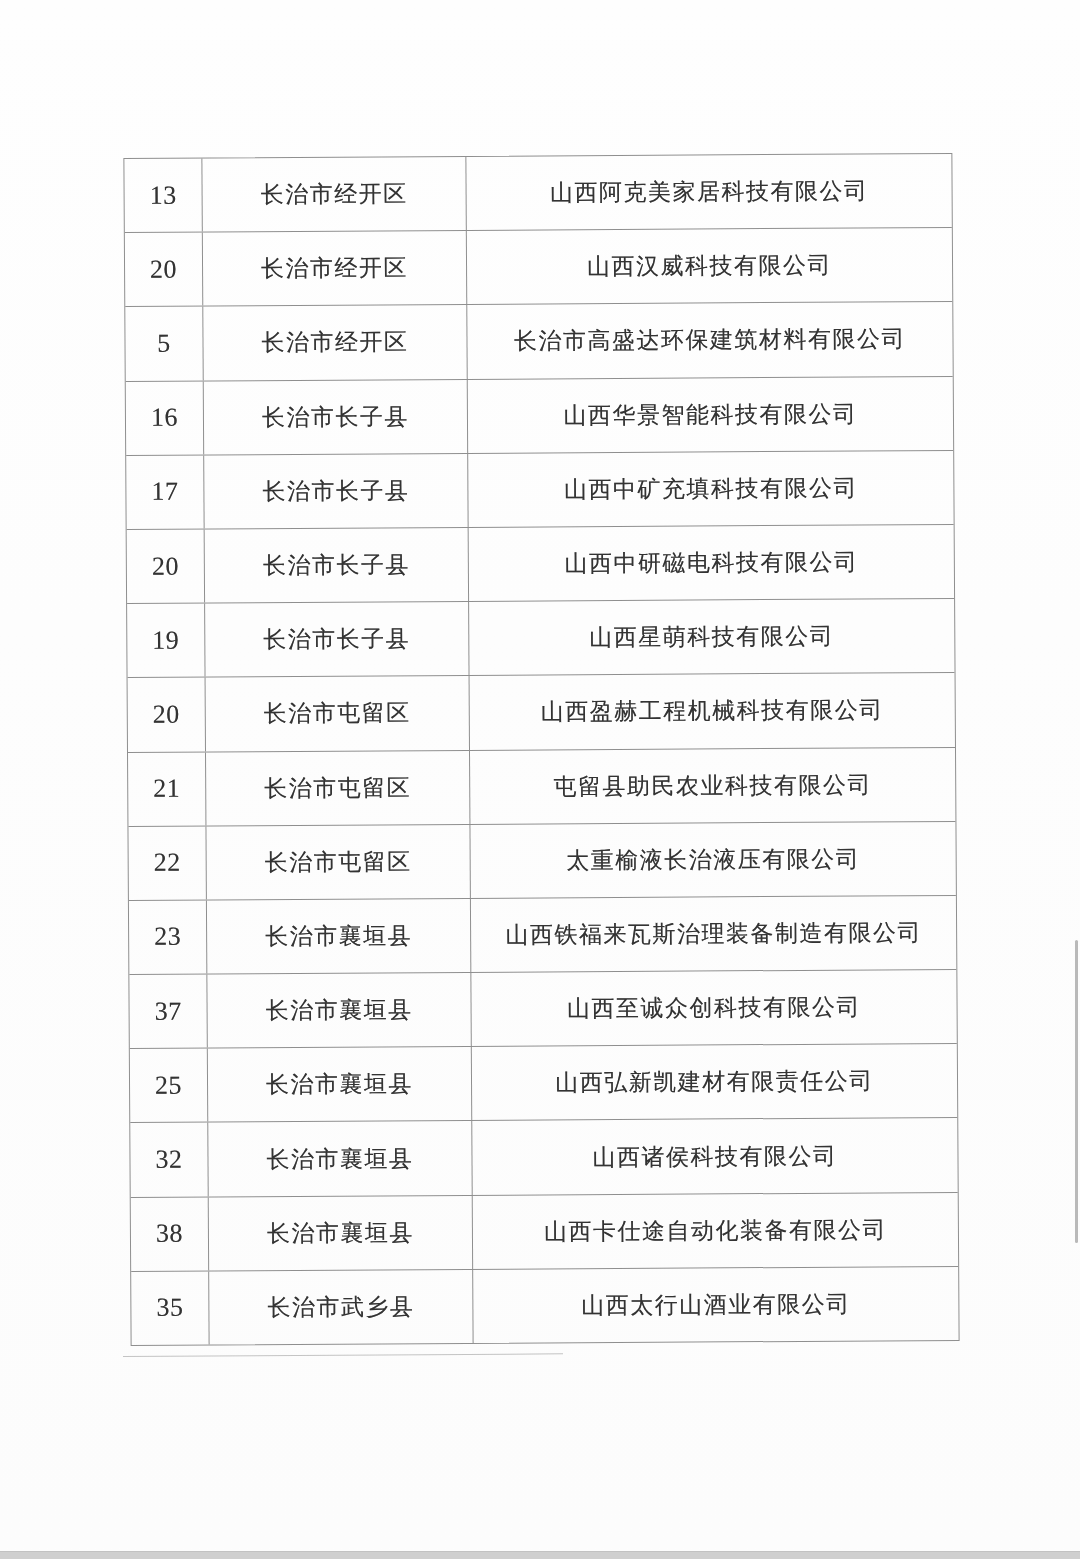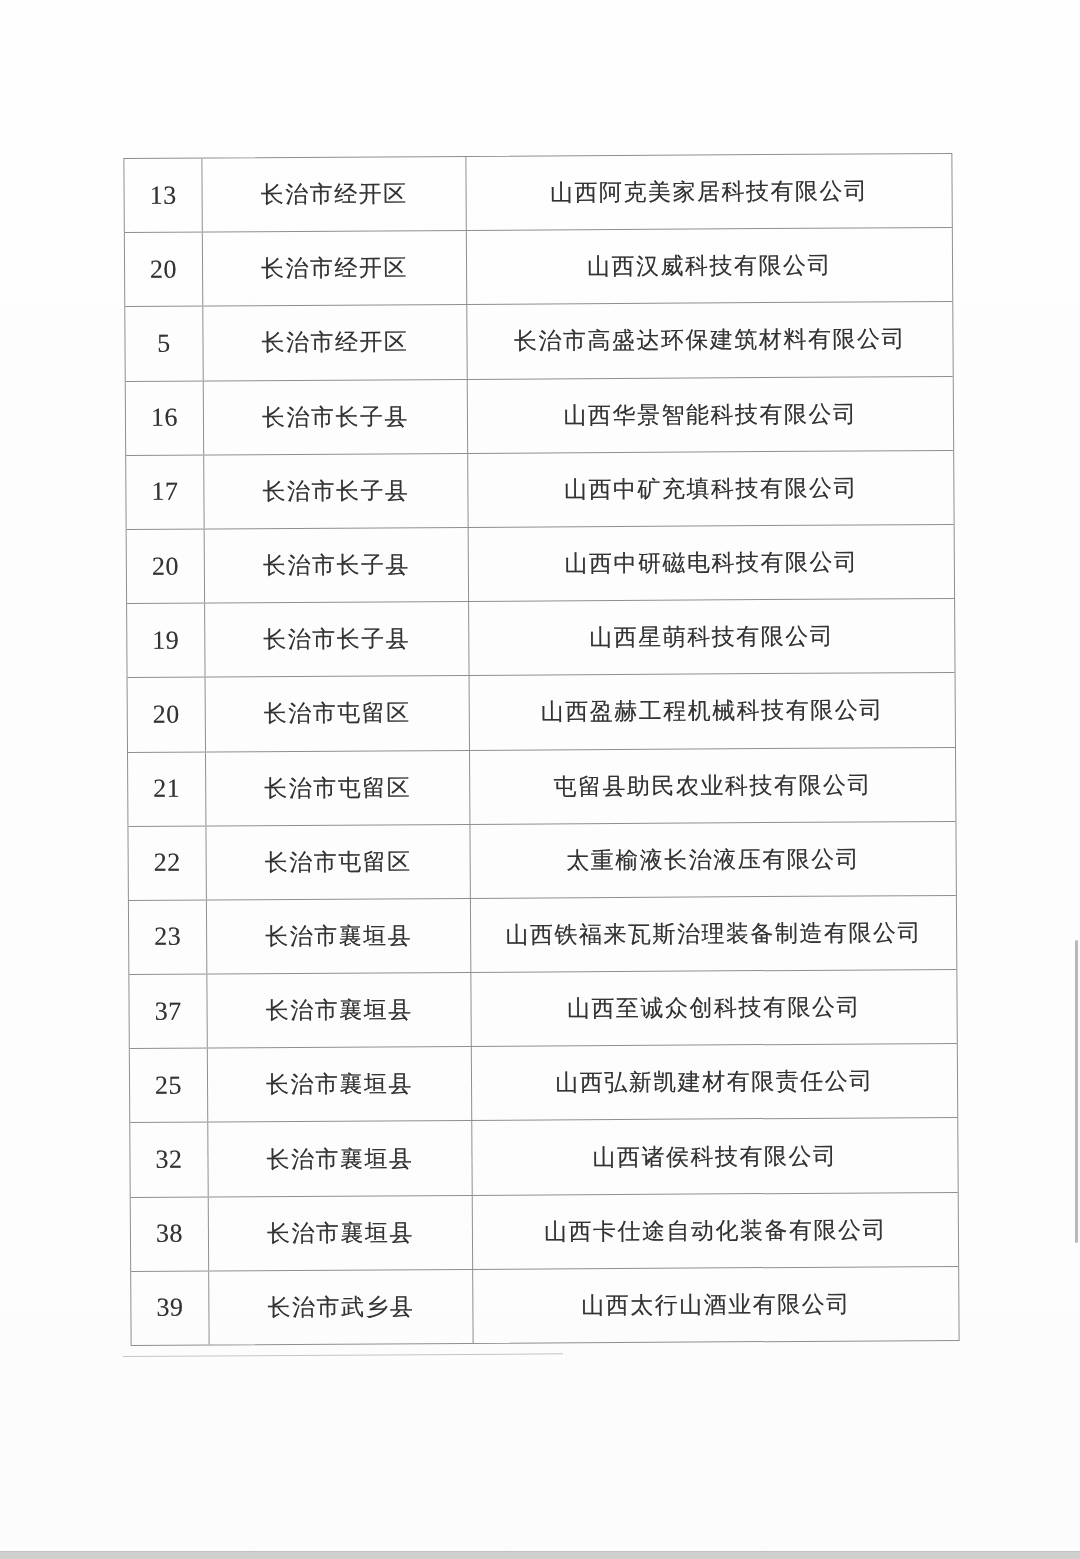--- a/index.html
+++ b/index.html
@@ -167,21 +167,21 @@
           <div class="tcell c-serial">32</div>
           <div class="tcell c-region">长治市襄垣县</div>
           <div class="tcell c-company">山西诸侯科技有限公司</div>
         </div>
         <div class="trow">
           <div class="tcell c-serial">38</div>
           <div class="tcell c-region">长治市襄垣县</div>
           <div class="tcell c-company">山西卡仕途自动化装备有限公司</div>
         </div>
         <div class="trow">
-          <div class="tcell c-serial">39</div>
+          <div class="tcell c-serial">35</div>
           <div class="tcell c-region">长治市武乡县</div>
           <div class="tcell c-company">山西太行山酒业有限公司</div>
         </div>
       </div>
   </div>
 
   <div class="artifact-line"></div>
 
   <div class="scrollbar-thumb"></div>
 

